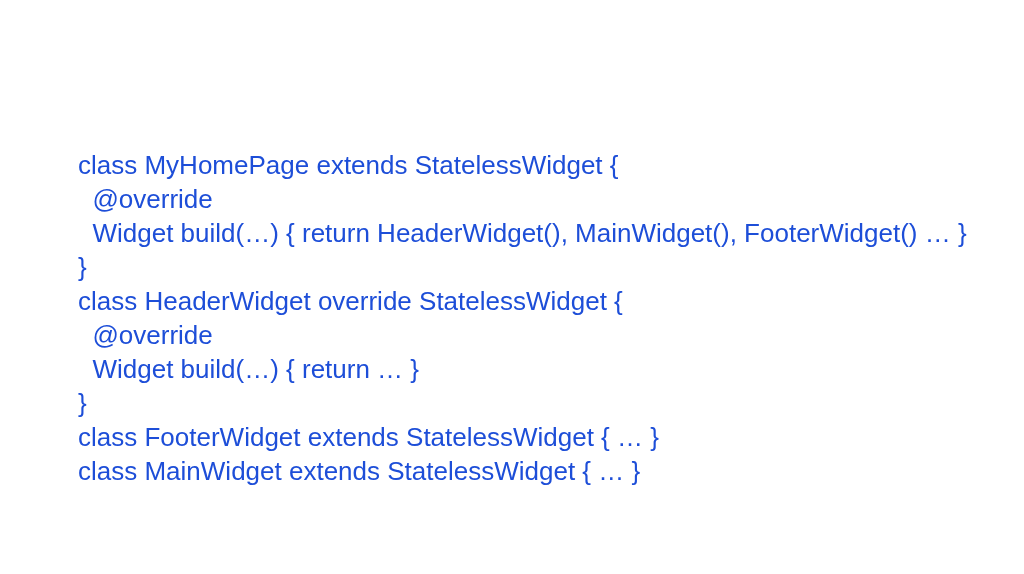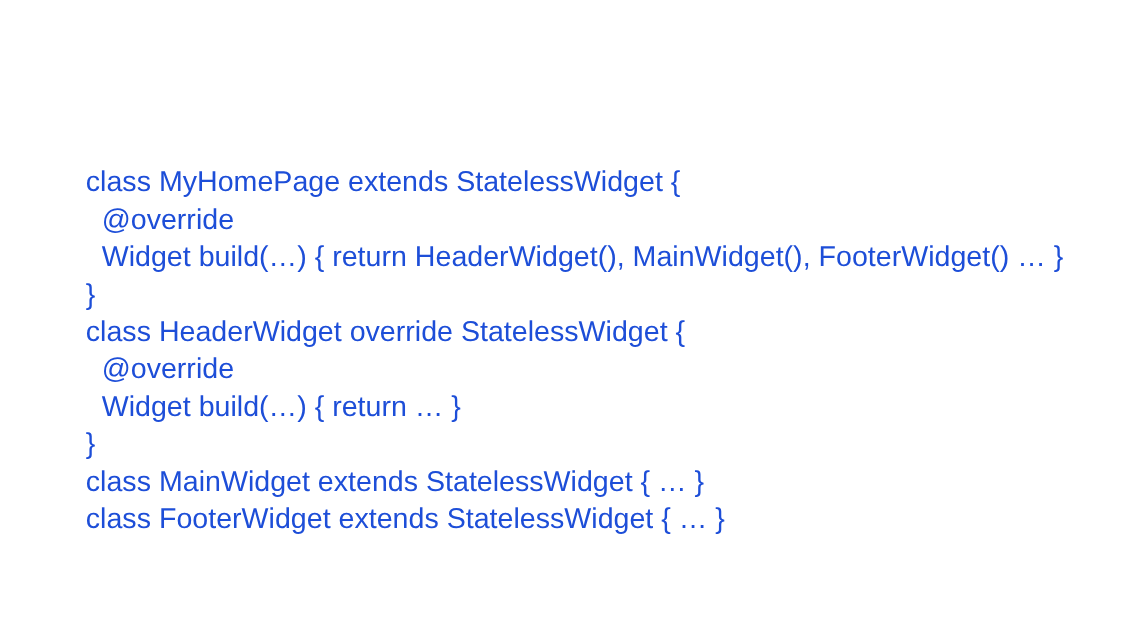--- a/index.html
+++ b/index.html
@@ -43,16 +43,16 @@
 <div class="slide">
   <div class="code-block">
     <div class="code-line">class MyHomePage extends StatelessWidget {</div>
     <div class="code-line">  @override</div>
     <div class="code-line">  Widget build(…) { return HeaderWidget(), MainWidget(), FooterWidget() … }</div>
     <div class="code-line">}</div>
     <div class="code-line">class HeaderWidget override StatelessWidget {</div>
     <div class="code-line">  @override</div>
     <div class="code-line">  Widget build(…) { return … }</div>
     <div class="code-line">}</div>
+    <div class="code-line">class FooterWidget extends StatelessWidget { … }</div>
     <div class="code-line">class MainWidget extends StatelessWidget { … }</div>
-    <div class="code-line">class FooterWidget extends StatelessWidget { … }</div>
   </div>
 </div>
 
 </body></html>

